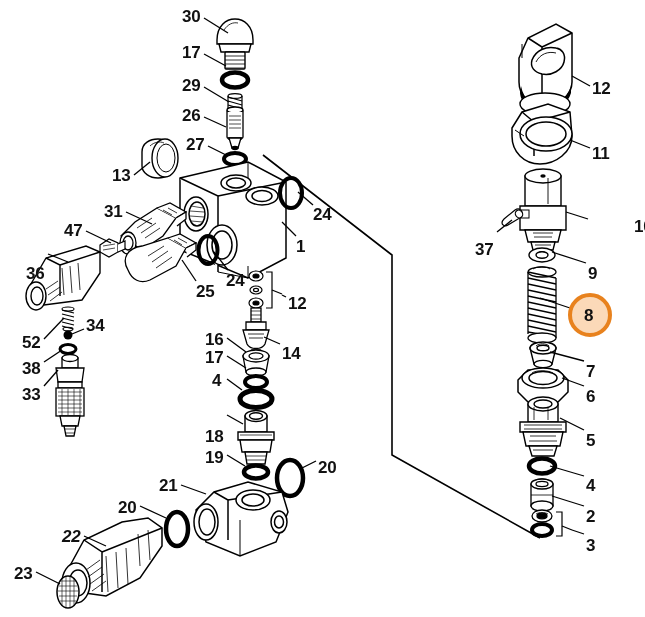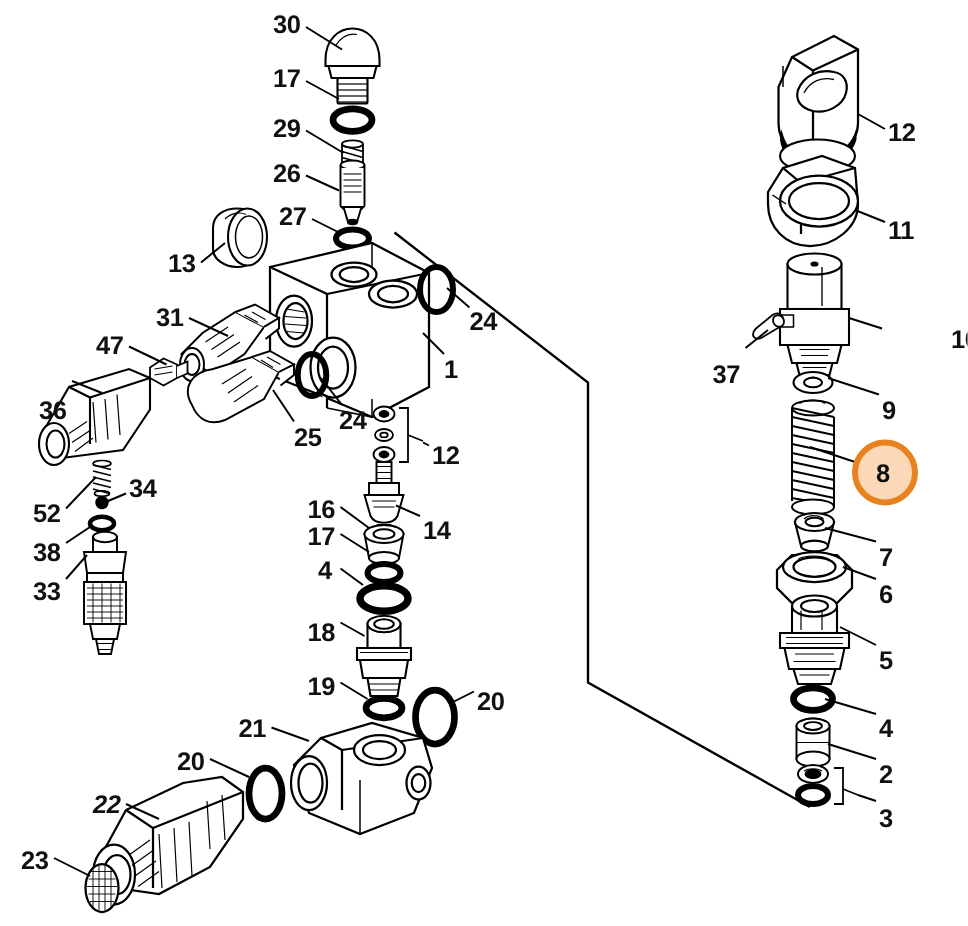--- a/index.html
+++ b/index.html
@@ -471,21 +471,21 @@
 <div class="lbl" style="left:22px;top:386px;">33</div>
 <div class="lbl" style="left:196px;top:283px;">25</div>
 <div class="lbl" style="left:313px;top:206px;">24</div>
 <div class="lbl" style="left:226px;top:272px;">24</div>
 <div class="lbl" style="left:296px;top:238px;">1</div>
 <div class="lbl" style="left:288px;top:295px;">12</div>
 <div class="lbl" style="left:205px;top:331px;">16</div>
 <div class="lbl" style="left:205px;top:349px;">17</div>
 <div class="lbl" style="left:212px;top:372px;">4</div>
 <div class="lbl" style="left:282px;top:345px;">14</div>
-<div class="lbl" style="left:205px;top:413px;">18</div>
+<div class="lbl" style="left:205px;top:428px;">18</div>
 <div class="lbl" style="left:205px;top:449px;">19</div>
 <div class="lbl" style="left:318px;top:459px;">20</div>
 <div class="lbl" style="left:159px;top:477px;">21</div>
 <div class="lbl" style="left:118px;top:499px;">20</div>
 <div class="lbl" style="left:62px;top:528px;font-style:italic;">22</div>
 <div class="lbl" style="left:14px;top:565px;">23</div>
 <div class="lbl" style="left:592px;top:80px;">12</div>
 <div class="lbl" style="left:592px;top:145px;">11</div>
 <div class="lbl" style="left:590px;top:218px;margin-left:44px;">10</div>
 <div class="lbl" style="left:475px;top:230px;margin-top:11px;">37</div>

